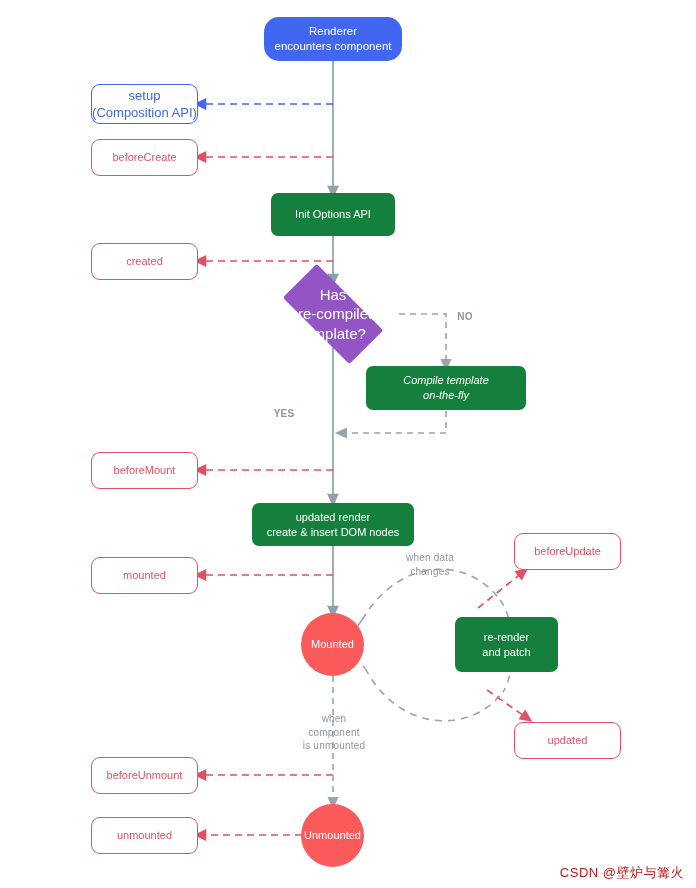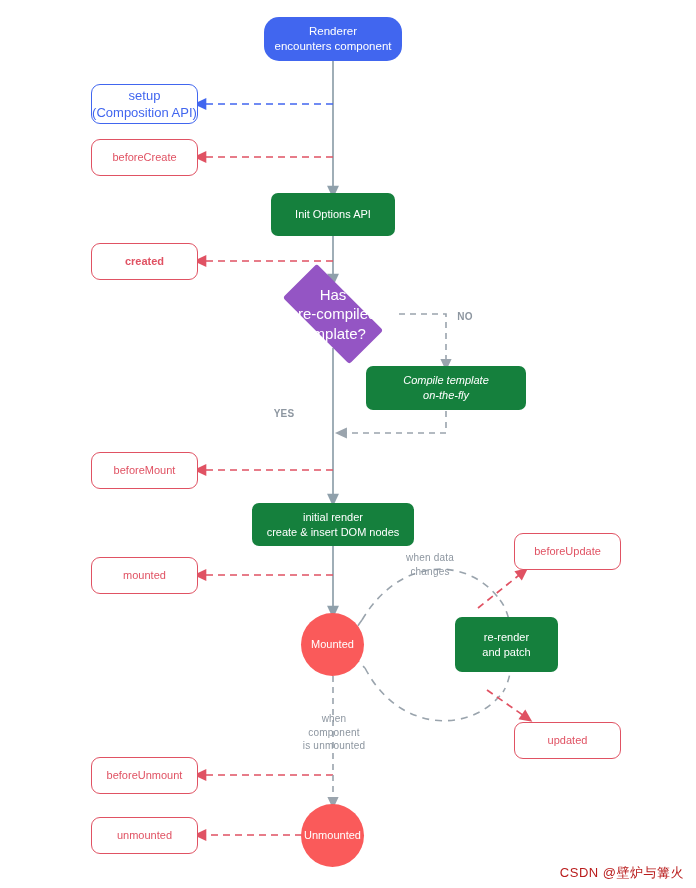--- a/index.html
+++ b/index.html
@@ -166,21 +166,21 @@
   </div>
 
   <div class="node hook" style="left:91px;top:139px;width:107px;height:37px;">
     <span>beforeCreate</span>
   </div>
 
   <div class="node box-green" style="left:271px;top:193px;width:124px;height:43px;">
     <span>Init Options API</span>
   </div>
 
-  <div class="node hook" style="left:91px;top:243px;width:107px;height:37px;font-weight:bold;">
+  <div class="node hook" style="left:91px;top:243px;width:107px;height:37px;">
     <span>created</span>
   </div>
 
   <div class="diamond-wrap" style="left:286px;top:290px;width:94px;height:48px;">
     <div class="diamond"></div>
   </div>
   <div class="diamond-label" style="left:272px;top:290px;width:122px;height:48px;">
     <div>
       <span>Has</span><br>
       <span>pre-compiled</span><br>
@@ -198,21 +198,21 @@
   </div>
 
   <div class="edge-label bold" style="left:266px;top:407px;width:36px;">YES</div>
 
   <div class="node hook" style="left:91px;top:452px;width:107px;height:37px;">
     <span>beforeMount</span>
   </div>
 
   <div class="node box-green" style="left:252px;top:503px;width:162px;height:43px;">
     <div>
-      <span>initial render</span><br>
+      <span>updated render</span><br>
       <span>create &amp; insert DOM nodes</span>
     </div>
   </div>
 
   <div class="node hook" style="left:91px;top:557px;width:107px;height:37px;">
     <span>mounted</span>
   </div>
 
   <div class="edge-label" style="left:385px;top:551px;width:90px;">
     <span>when data</span><br>

